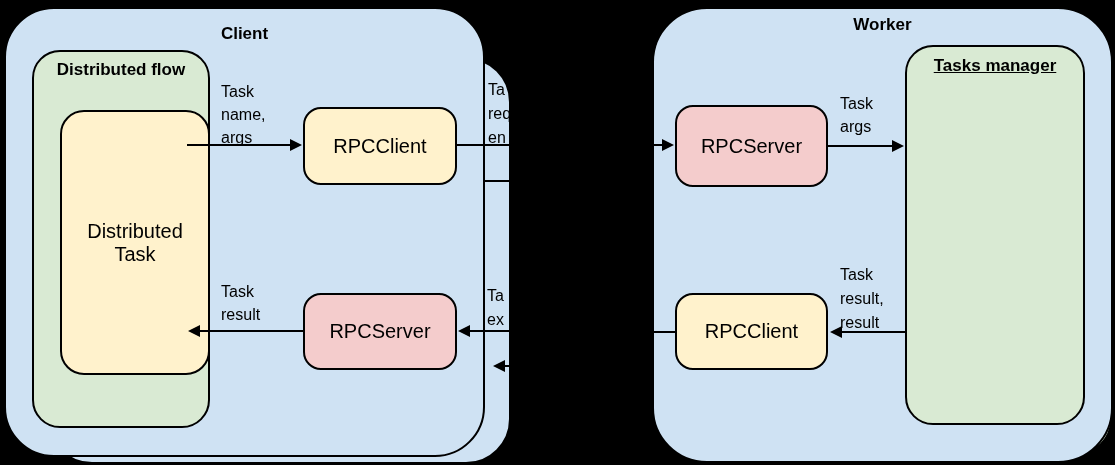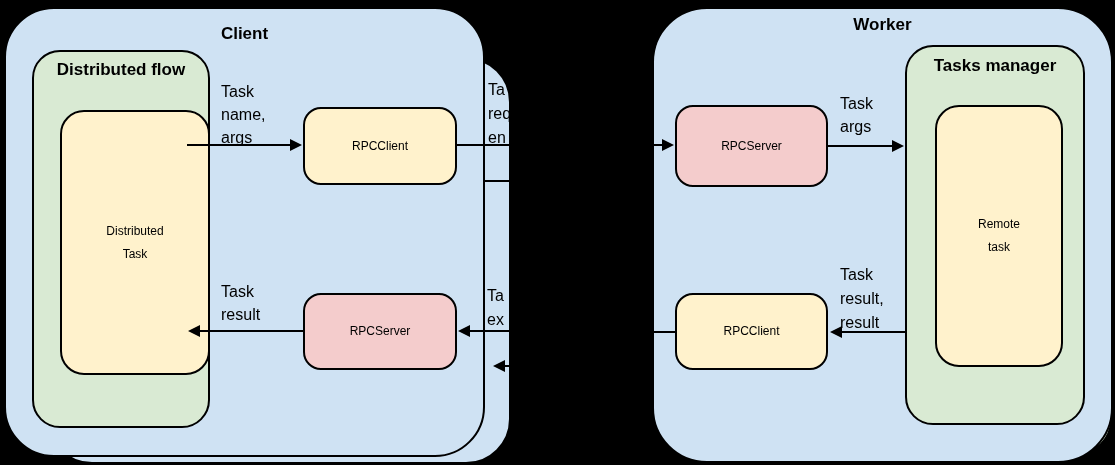--- a/index.html
+++ b/index.html
@@ -7,21 +7,21 @@
   #stage{
     position:relative;width:1115px;height:465px;background:#000;
     font-family:"Liberation Sans","DejaVu Sans",sans-serif;color:#000;overflow:hidden;
   }
   .card{position:absolute;border:2px solid #000;}
   .blue{background:#cfe2f3;}
   .green{background:#d9ead3;}
   .yellow{background:#fff2cc;}
   .pink{background:#f4cccc;}
   .title{font-weight:bold;font-size:17px;text-align:center;}
-  .boxlabel{display:flex;align-items:center;justify-content:center;flex-direction:column;font-size:12px;line-height:23px;text-align:center;}
+  .boxlabel{display:flex;align-items:center;justify-content:center;flex-direction:column;font-size:20px;line-height:23px;text-align:center;}
   .freelabel{position:absolute;font-size:16px;line-height:23px;z-index:6;}
   .hline{position:absolute;height:2px;background:#000;z-index:6;}
   .head-r{position:absolute;width:0;height:0;border-left:12px solid #000;border-top:6px solid transparent;border-bottom:6px solid transparent;z-index:6;}
   .head-l{position:absolute;width:0;height:0;border-right:12px solid #000;border-top:6px solid transparent;border-bottom:6px solid transparent;z-index:6;}
   .clipwrap{position:absolute;overflow:hidden;z-index:2;}
 </style>
 </head>
 <body>
 
 <div id="stage">
@@ -86,27 +86,23 @@
   <div class="head-l" style="left:188px;top:325px;"></div>
   <div class="hline" style="left:198px;top:330px;width:105px;"></div>
 
   <div class="card green" style="left:920px;top:77px;width:192px;height:378px;border-radius:35px;z-index:1;"></div>
 
   <div class="card blue" style="left:652px;top:7px;width:461px;height:456px;border-radius:55px;z-index:2;">
     <div class="title" style="margin-top:6px;">Worker</div>
   </div>
 
   <div class="card green" style="left:905px;top:45px;width:180px;height:380px;border-radius:28px;z-index:3;">
-    <div class="title" style="margin-top:9px;">Tasks manager</div>
+    <div class="title" style="margin-top:9px;text-decoration:underline;">Tasks manager</div>
   </div>
 
-  <div class="card yellow boxlabel" style="left:935px;top:105px;width:128px;height:262px;border-radius:24px;z-index:4;">
-    <div>Remote</div>
-    <div>task</div>
-  </div>
 
   <div class="card pink boxlabel" style="left:675px;top:105px;width:153px;height:82px;border-radius:18px;z-index:4;">
     <div>RPCServer</div>
   </div>
 
   <div class="card yellow boxlabel" style="left:675px;top:293px;width:153px;height:77px;border-radius:18px;z-index:4;">
     <div>RPCClient</div>
   </div>
 
   <div class="freelabel" style="left:840px;top:92px;">

